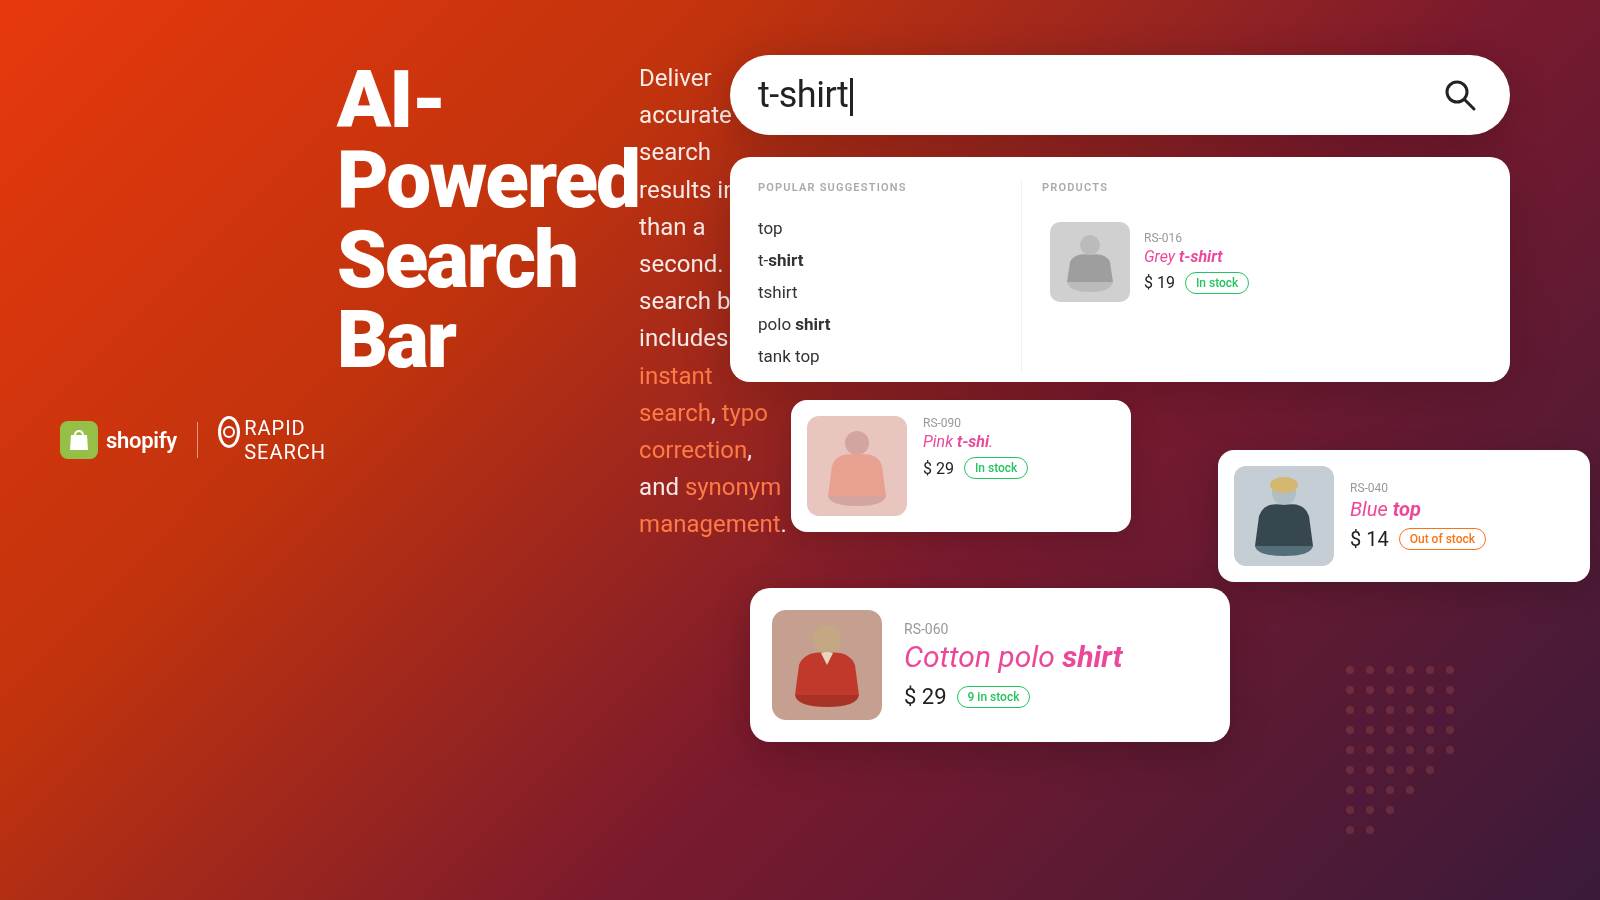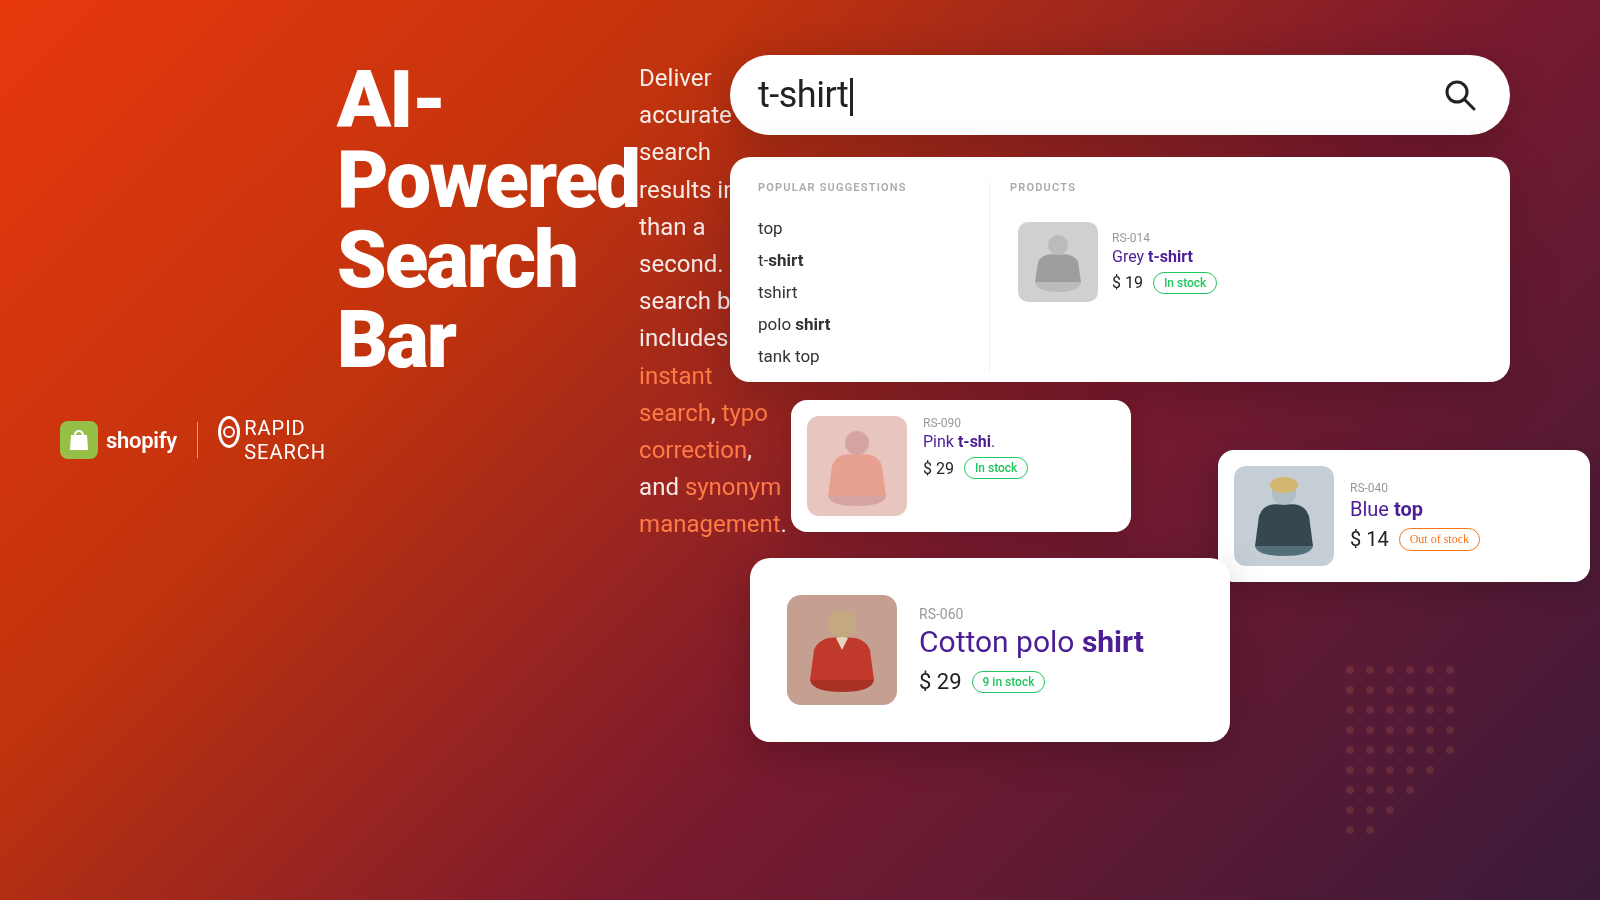--- a/index.html
+++ b/index.html
@@ -182,21 +182,21 @@
       position: relative;
       overflow: visible;
     }
 
     .dropdown-columns {
       display: flex;
       gap: 0;
     }
 
     .suggestions-col {
-      width: 260px;
+      width: 292px;
       padding: 0 28px;
       border-right: 1px solid #f0f0f0;
     }
 
     .col-header {
       font-size: 11px;
       font-weight: 600;
       color: #aaa;
       letter-spacing: 1.2px;
       text-transform: uppercase;
@@ -248,22 +248,23 @@
     }
 
     .product-sku {
       font-size: 12px;
       color: #999;
       margin-bottom: 2px;
     }
 
     .product-name {
       font-size: 16px;
-      color: #4c1d95;
+      color: #ec4899;
       margin-bottom: 6px;
+      font-style: italic;
     }
 
     .product-name strong { font-weight: 700; }
 
     .product-price-row {
       display: flex;
       align-items: center;
       gap: 10px;
     }
 
@@ -281,21 +282,20 @@
       font-weight: 500;
     }
 
     .badge-out-of-stock {
       padding: 3px 10px;
       border-radius: 20px;
       border: 1.5px solid #f97316;
       color: #f97316;
       font-size: 12px;
       font-weight: 500;
-      font-family: Liberation Serif, serif;
     }
 
     .badge-n-in-stock {
       padding: 3px 10px;
       border-radius: 20px;
       border: 1.5px solid #22c55e;
       color: #22c55e;
       font-size: 12px;
       font-weight: 500;
     }
@@ -344,21 +344,21 @@
 
     
     .card-polo {
       position: absolute;
       left: 0;
       bottom: -60px;
       width: 500px;
       background: white;
       border-radius: 20px;
       box-shadow: 0 12px 40px rgba(0,0,0,0.2);
-      padding: 37px;
+      padding: 22px;
       display: flex;
       align-items: center;
       gap: 22px;
     }
 
     
     .person-grey { background: #d0d0d0; }
     .person-pink { background: #e8c5be; }
     .person-navy { background: #b0bec5; }
     .person-red { background: #c5a090; }
@@ -440,21 +440,21 @@
         <div class="product-card-small">
           <div class="product-thumb person-grey">
 
             <svg width="70" height="70" viewBox="0 0 70 70" fill="none">
               <circle cx="35" cy="18" r="10" fill="#bbb"></circle>
               <path d="M15 35 Q20 25 35 28 Q50 25 55 35 L58 55 H12 Z" fill="#9e9e9e"></path>
               <path d="M12 55 Q14 65 35 65 Q56 65 58 55 Z" fill="#bbb"></path>
             </svg>
           </div>
           <div class="product-info">
-            <div class="product-sku">RS-014</div>
+            <div class="product-sku">RS-016</div>
             <div class="product-name">Grey <strong>t-shirt</strong></div>
             <div class="product-price-row">
               <span class="product-price">$ 19</span>
               <span class="badge-in-stock">In stock</span>
             </div>
           </div>
         </div>
       </div>
     </div>
 

